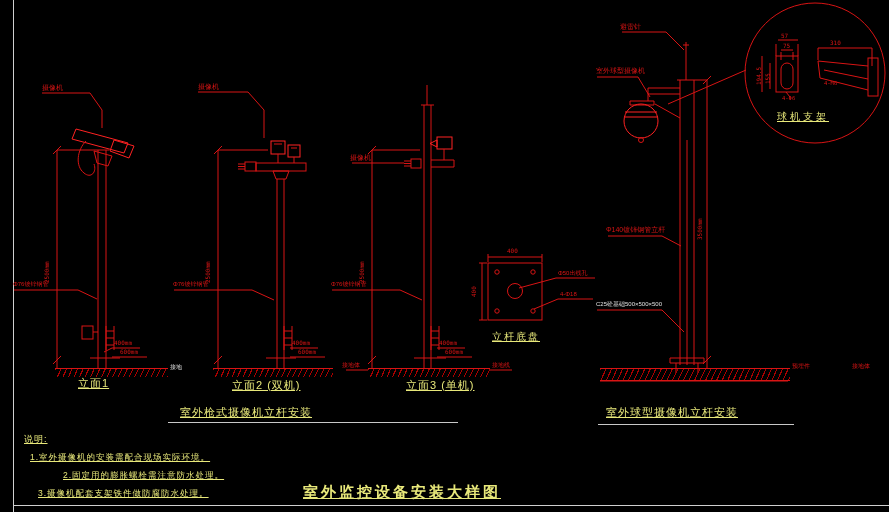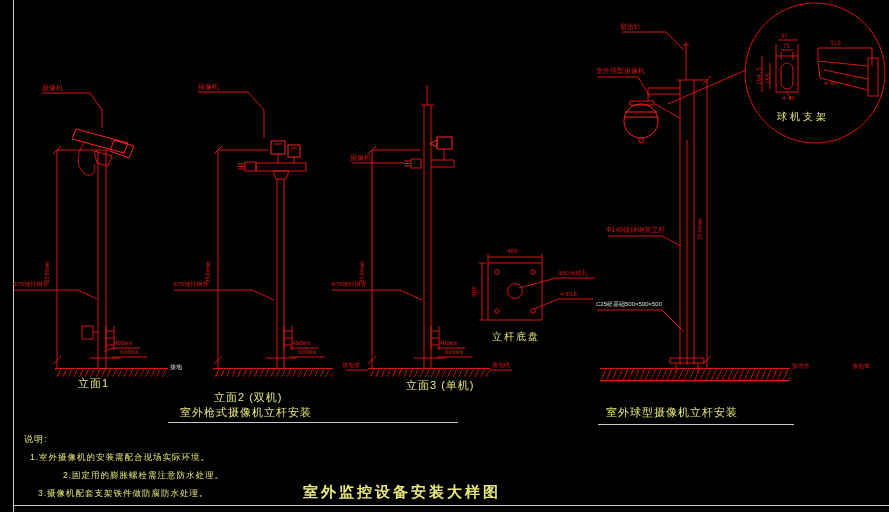--- a/index.html
+++ b/index.html
@@ -5,21 +5,21 @@
   html,body{margin:0;padding:0;background:#111;}
   #canvas{position:relative;width:889px;height:512px;background:#000;overflow:hidden;
           font-family:"Liberation Sans",sans-serif;}
   svg.cad{position:absolute;left:0;top:0;}
   svg.cad *{fill:none;stroke:#d81414;stroke-width:1;}
   svg.cad .bright{stroke:#f22;}
   .lbl{position:absolute;color:#d81414;font-size:7px;line-height:1.1;white-space:nowrap;}
   .tiny{font-size:6px;}
   .mono{font-family:"DejaVu Sans Mono",monospace;}
   .wlbl{color:#e0e0e0;}
-  .ylbl{position:absolute;color:#e8e87a;white-space:nowrap;}
+  .ylbl{position:absolute;color:#e8e87a;white-space:nowrap;text-decoration:underline;}
   .cap{font-size:11px;letter-spacing:1px;}
   .sect{font-size:11px;letter-spacing:1px;}
   .rot{transform:rotate(-90deg);transform-origin:0 0;}
   .hatch{position:absolute;height:8px;border-top:1px solid #d81414;
          background:repeating-linear-gradient(115deg,#a00 0 1px,transparent 1px 5px);}
   .hatch2{height:11px;border-bottom:1px solid #d81414;}
   .uline{position:absolute;height:1px;background:#c8c8c8;}
   .frame{position:absolute;background:#cfcfcf;}
   .note{font-size:8.5px;letter-spacing:1px;}
   .bigtitle{font-size:15px;letter-spacing:3px;font-weight:bold;}
@@ -138,21 +138,21 @@
   <div class="lbl tiny mono" style="left:114px;top:340px;">400mm</div>
   <div class="lbl tiny mono" style="left:120px;top:349px;">600mm</div>
   <div class="lbl tiny wlbl" style="left:170px;top:364px;">接地</div>
   <div class="ylbl cap" style="left:78px;top:376px;">立面1</div>
 
   <div class="lbl" style="left:198px;top:83px;">摄像机</div>
   <div class="lbl tiny" style="left:173px;top:281px;">Φ76镀锌钢管</div>
   <div class="lbl tiny mono rot" style="left:205px;top:283px;">2500mm</div>
   <div class="lbl tiny mono" style="left:292px;top:340px;">400mm</div>
   <div class="lbl tiny mono" style="left:298px;top:349px;">600mm</div>
-  <div class="ylbl cap" style="left:214px;top:378px;margin-top:12px;">立面2 (双机)</div>
+  <div class="ylbl cap" style="left:232px;top:378px;">立面2 (双机)</div>
 
   <div class="lbl" style="left:350px;top:154px;">摄像机</div>
   <div class="lbl tiny" style="left:331px;top:281px;">Φ76镀锌钢管</div>
   <div class="lbl tiny mono rot" style="left:359px;top:283px;">2500mm</div>
   <div class="lbl tiny mono" style="left:439px;top:340px;">400mm</div>
   <div class="lbl tiny mono" style="left:445px;top:349px;">600mm</div>
   <div class="lbl tiny" style="left:342px;top:362px;">接地体</div>
   <div class="lbl tiny" style="left:492px;top:362px;">接地线</div>
   <div class="ylbl cap" style="left:386px;top:378px;margin-left:20px;">立面3 (单机)</div>
 

